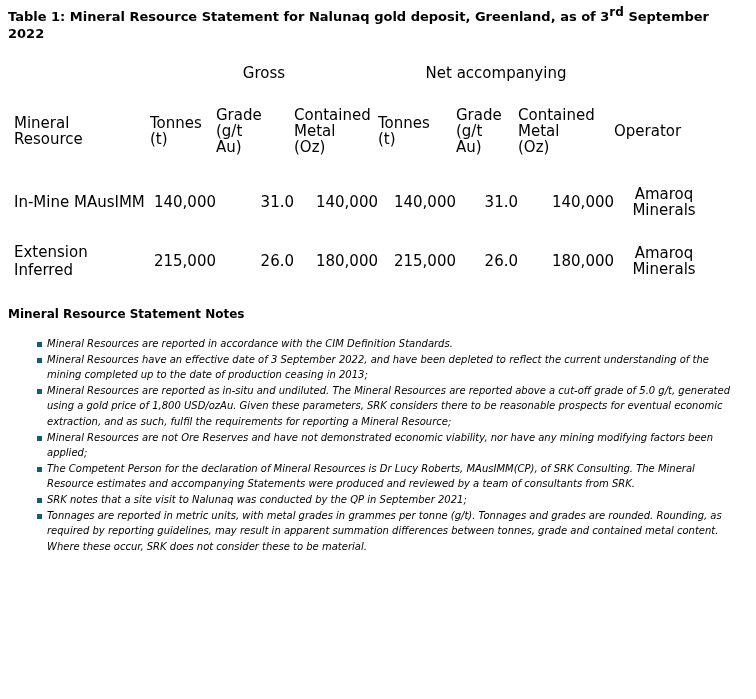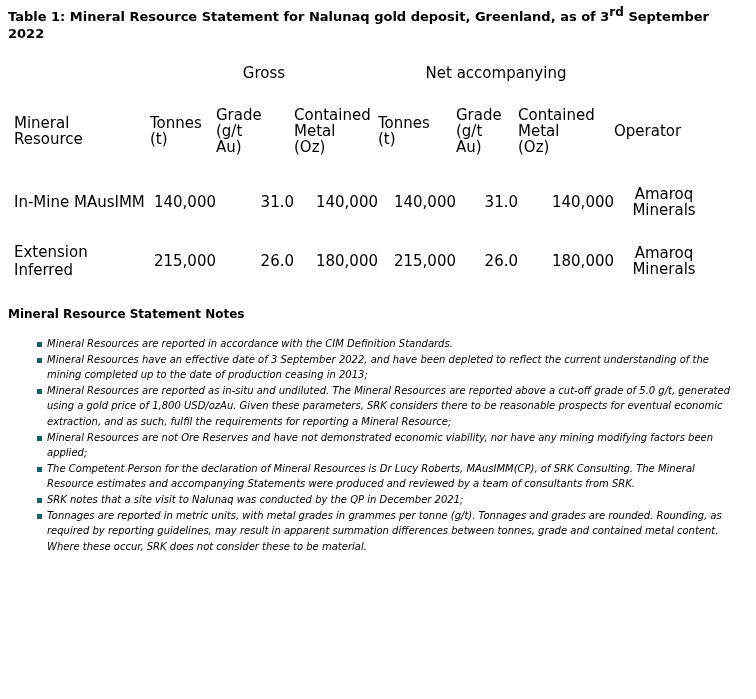--- a/index.html
+++ b/index.html
@@ -197,19 +197,19 @@
   <li>
     <span class="bullet-sq"></span>
     <span class="note-text">Mineral Resources are not Ore Reserves and have not demonstrated economic viability, nor have any mining modifying factors been applied;</span>
   </li>
   <li>
     <span class="bullet-sq"></span>
     <span class="note-text">The Competent Person for the declaration of Mineral Resources is Dr Lucy Roberts, MAusIMM(CP), of SRK Consulting. The Mineral Resource estimates and accompanying Statements were produced and reviewed by a team of consultants from SRK.</span>
   </li>
   <li>
     <span class="bullet-sq"></span>
-    <span class="note-text">SRK notes that a site visit to Nalunaq was conducted by the QP in December 2021;</span>
+    <span class="note-text">SRK notes that a site visit to Nalunaq was conducted by the QP in September 2021;</span>
   </li>
   <li>
     <span class="bullet-sq"></span>
     <span class="note-text">Tonnages are reported in metric units, with metal grades in grammes per tonne (g/t). Tonnages and grades are rounded. Rounding, as required by reporting guidelines, may result in apparent summation differences between tonnes, grade and contained metal content. Where these occur, SRK does not consider these to be material.</span>
   </li>
 </ul>
 
 </body></html>

